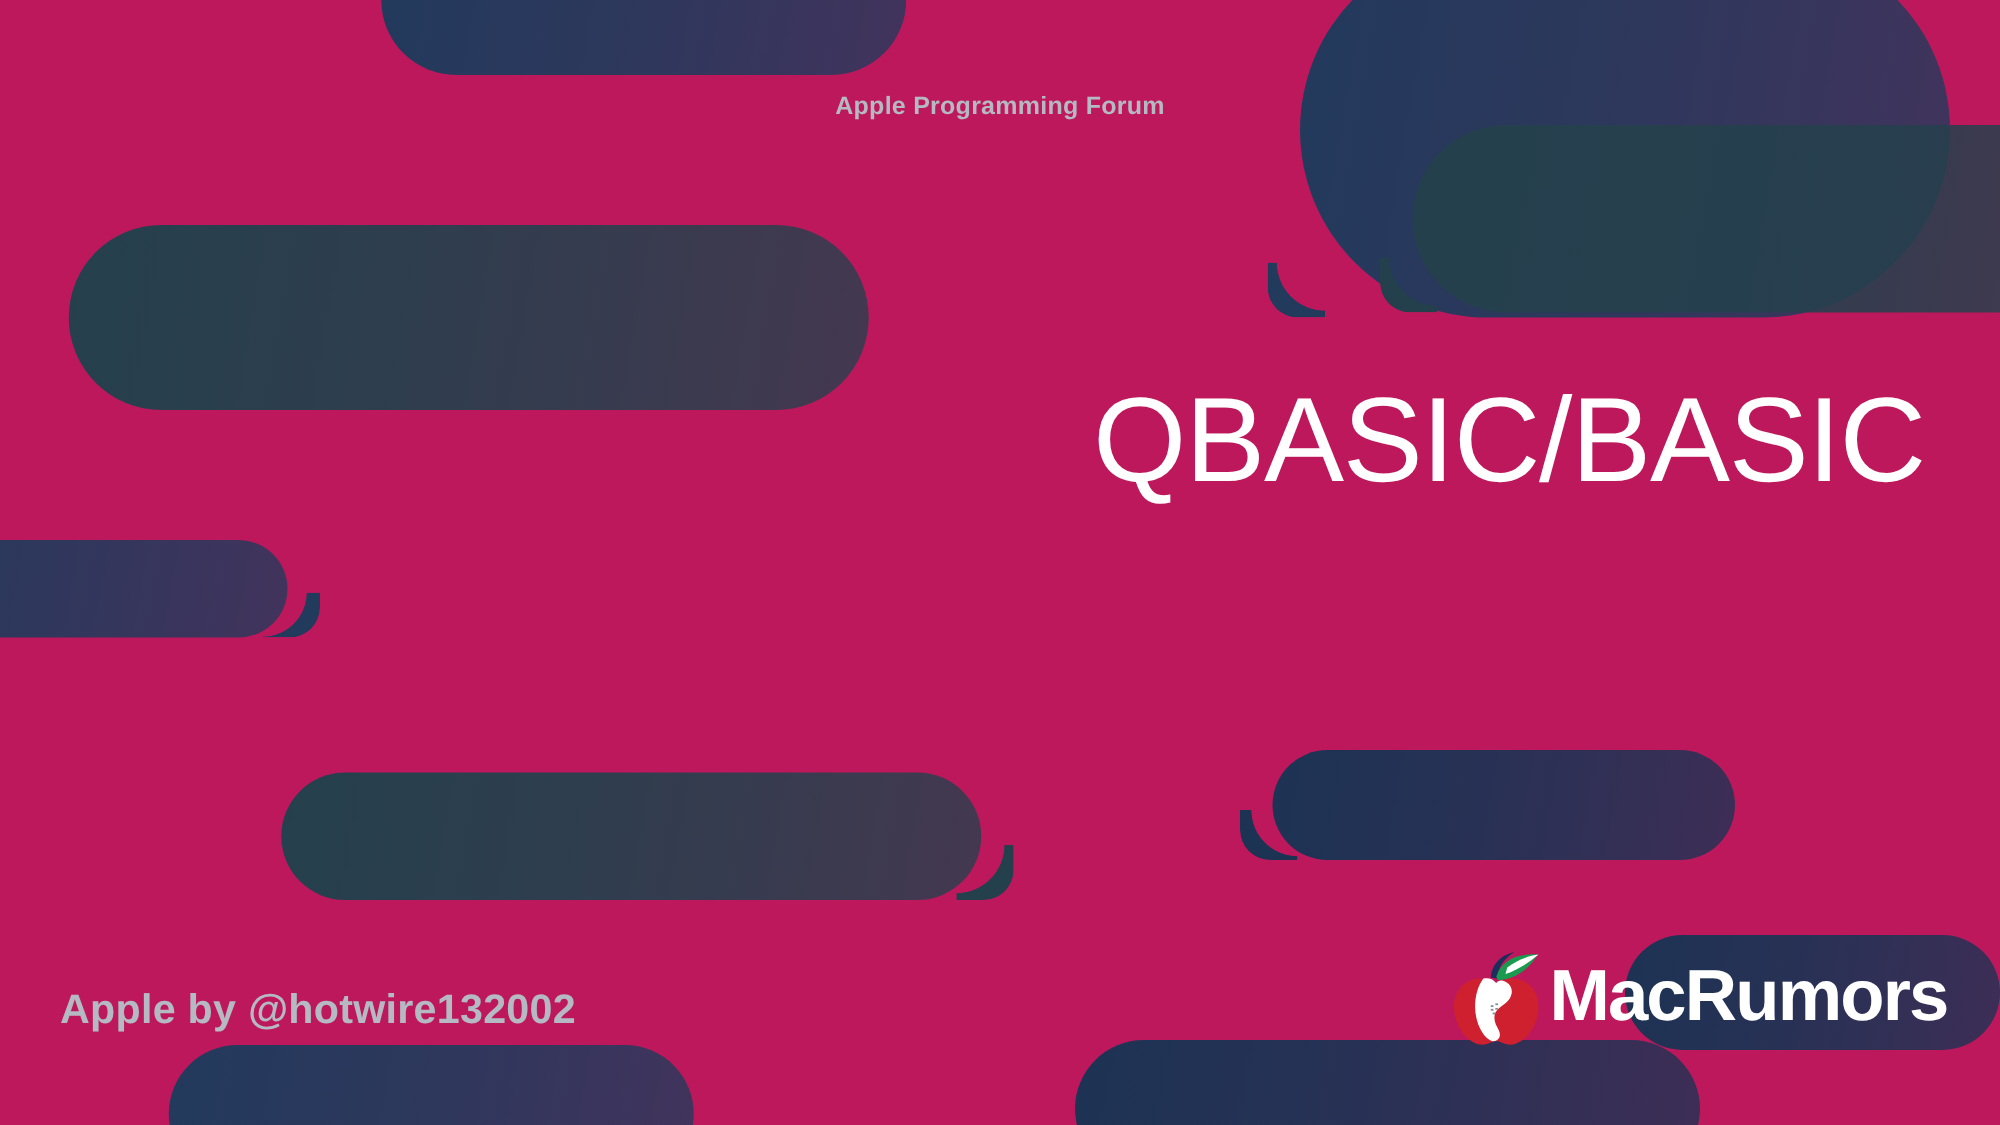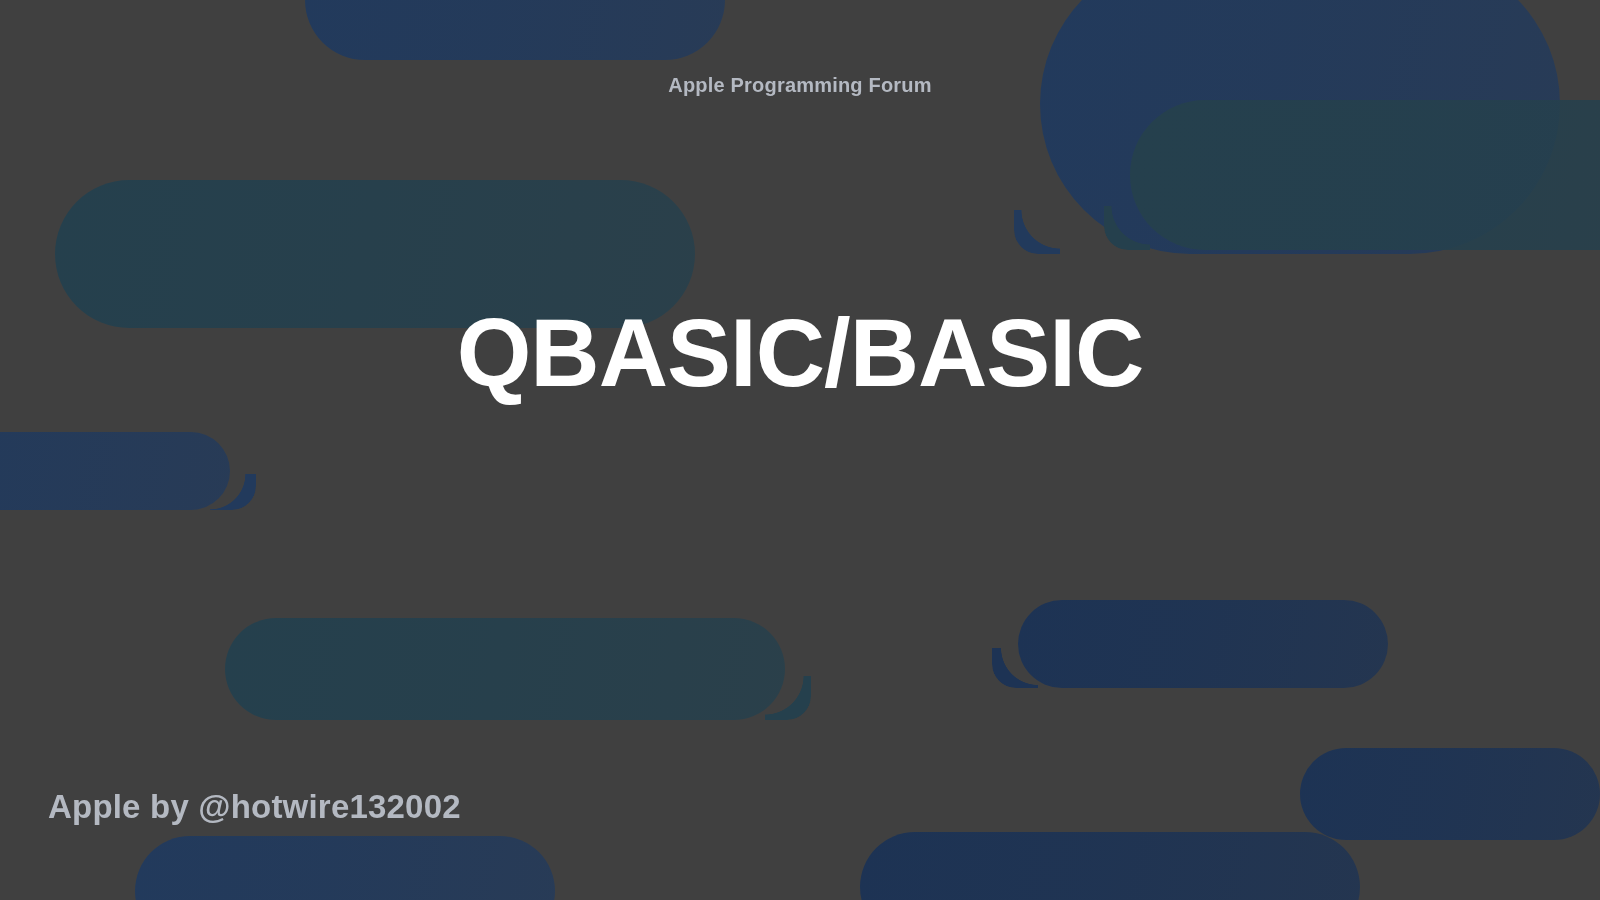--- a/index.html
+++ b/index.html
@@ -9,21 +9,21 @@
     width:1600px;
     height:900px;
     overflow:hidden;
     background:#14294a;
   }
 
   .card {
     position:relative;
     width:1600px;
     height:900px;
-    background:#404040;
+    background:#be185d;
     font-family:"Liberation Sans", sans-serif;
     overflow:hidden;
   }
 
   
   .bubbles {
     position:absolute;
     inset:0;
     overflow:hidden;
     pointer-events:none;
@@ -55,23 +55,24 @@
     top:290px;
     left:0;
     width:100%;
     text-align:center;
     padding:0 60px;
   }
   .title {
     display:block;
     font-size:96px;
     line-height:1.32;
-    font-weight:bold;
+    font-weight:normal;
     color:#ffffff;
     letter-spacing:-1px;
+    text-align:right;
   }
 
   .posted-by {
     position:absolute;
     left:48px;
     bottom:74px;
     font-size:33px;
     font-weight:bold;
     color:#b4b9c2;
     letter-spacing:0.2px;
@@ -139,14 +140,44 @@
     </div>
 
   <div class="forum-label">Apple Programming Forum</div>
 
   <div class="title-wrap">
     <span class="title">QBASIC/BASIC</span>
   </div>
 
   <div class="posted-by">Apple by @hotwire132002</div>
 
+  <div class="brand">
+    <span>
+      <svg class="brand-mark" viewBox="0 0 100 106" xmlns="http://www.w3.org/2000/svg" aria-hidden="true">
+
+        <path d="M44 30 C45 16 54 6 70 2 C58 10 52 19 51 31 Z" fill="#1d2d5c"></path>
+
+        <path d="M50 29 C55 12 72 3 95 5 C86 21 70 32 52 33 Z" fill="#1a9a4f"></path>
+
+        <path d="M62 19 C74 10 86 6 96 5 C84 15 72 22 60 26 Z" fill="#ffffff"></path>
+
+        <path d="M33 31 C16 31 4 44 4 62 C4 83 20 103 35 103 C42 103 45 99 50 99 C55 99 58 103 65 103
+                 C80 103 96 83 96 62 C96 44 84 31 67 31 C58 31 54 36 50 36 C46 36 42 31 33 31 Z" fill="#cf2030"></path>
+
+        <path d="M50 36 C46 31 42 30 36 31 C30 39 27 50 27 62 C27 78 35 95 45 99
+                 C50 100 54 97 54 92 C54 86 48 82 48 73 C48 64 58 61 63 55
+                 C69 48 68 39 61 35 C56 32 52 33 50 36 Z" fill="#ffffff"></path>
+
+        <path d="M66 86 m-9,0 a9,9 0 1,0 18,0 a9,9 0 1,0 -18,0" fill="#cf2030"></path>
+
+        <g fill="#8a9099">
+          <rect x="44" y="60" width="3" height="2"></rect>
+          <rect x="49" y="58" width="3" height="2"></rect>
+          <rect x="44" y="64" width="3" height="2"></rect>
+          <rect x="49" y="63" width="3" height="2"></rect>
+          <rect x="46" y="68" width="3" height="2"></rect>
+        </g>
+      </svg>
+    </span>
+    <span class="brand-text">MacRumors</span>
+  </div>
 
 </div>
 
 </body></html>

